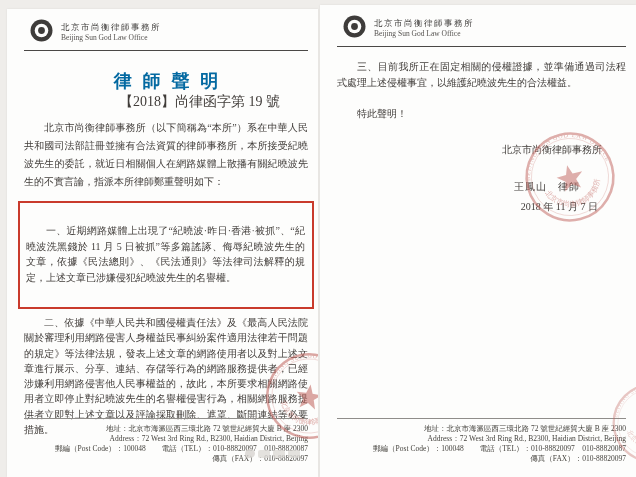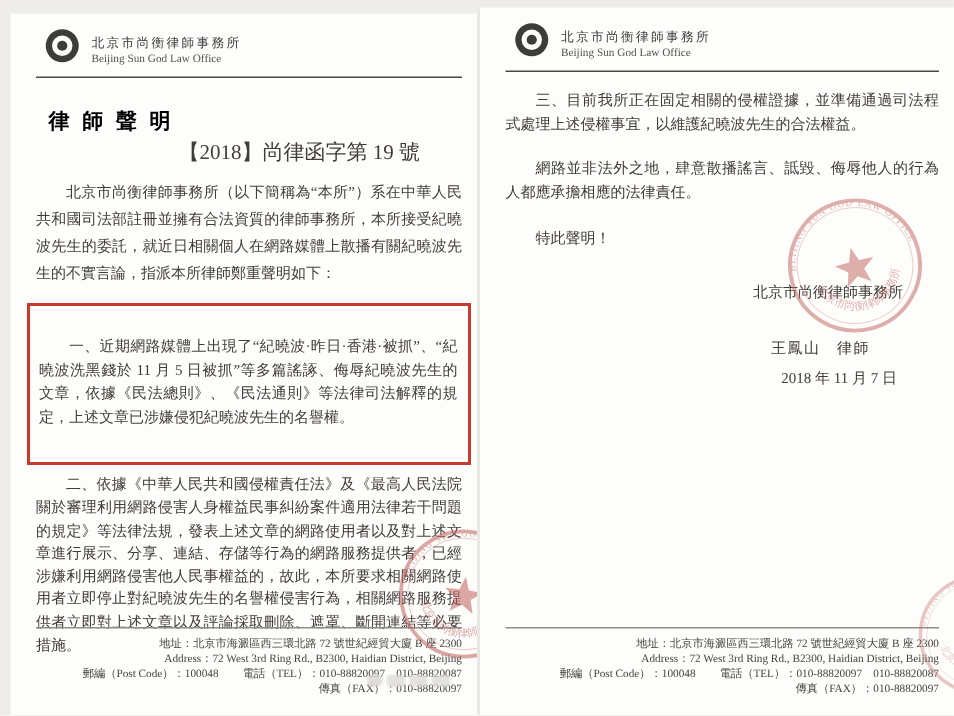--- a/index.html
+++ b/index.html
@@ -8,22 +8,22 @@
   .page{position:absolute;background:#fdfdfc;overflow:hidden;box-shadow:0 0 2px rgba(0,0,0,0.08);}
   .page-1{left:7px;top:9px;width:311px;height:468px;}
   .page-2{left:320px;top:5px;width:316px;height:472px;}
 
   .ph-header{margin:9px 10px 0 17px;}
   .logo-row{display:flex;align-items:center;gap:7px;margin-left:5px;}
   .org-cn{font-size:8.5px;color:#3c3a38;letter-spacing:1.5px;line-height:11px;}
   .org-en{font-size:7.5px;color:#55524f;line-height:10px;}
   .header-rule{border:none;border-top:1.5px solid #4a4846;margin:3px 0 0 0;}
 
-  .doc-title{margin:22px 10px 0 17px;font-size:14px;font-weight:bold;
-             color:#000000;letter-spacing:0.6em;text-indent:0.6em;line-height:16px;}
+  .doc-title{margin:22px 10px 0 17px;text-align:center;font-size:18px;font-weight:bold;
+             color:#0369a1;letter-spacing:0.6em;text-indent:0.6em;line-height:16px;}
   .doc-no{margin:7px 38px 0 0;text-align:right;font-size:14px;color:#403c39;line-height:12px;}
 
   .para{margin:0 10px 0 17px;font-size:10px;color:#403c39;text-align:justify;text-indent:2em;}
   .intro{margin-top:11px;line-height:18px;}
   .redbox{margin:10px 4px 0 11px;border:2.5px solid #c93a2c;padding:5px 7px 7px 6px;}
   .item1{margin:15px;line-height:15.5px;}
   .item2{margin-top:6px;line-height:15.3px;}
 
   .item3{margin-top:12px;line-height:15.5px;}
   .closing{margin-top:14px;line-height:15.5px;}
@@ -136,21 +136,20 @@
         </span>
         <span>
           <div class="org-cn">北京市尚衡律師事務所</div>
           <div class="org-en">Beijing Sun God Law Office</div>
         </span>
       </div>
       <hr class="header-rule">
     </div>
 
     <p class="para item3">三、目前我所正在固定相關的侵權證據，並準備通過司法程式處理上述侵權事宜，以維護紀曉波先生的合法權益。</p>
-    <p class="para closing">網路並非法外之地，肆意散播謠言、詆毀、侮辱他人的行為人都應承擔相應的法律責任。</p>
     <p class="para hereby">特此聲明！</p>
 
     <div class="sig sig-org">北京市尚衡律師事務所</div>
     <div class="sig sig-name">王鳳山　律師</div>
     <div class="sig sig-date">2018 年 11 月 7 日</div>
 
     <svg class="seal seal-p2" width="104" height="104">
       <use href="#sealSym" width="104" height="104"></use>
     </svg>
     <svg class="seal seal-p2-edge" width="92" height="92">

